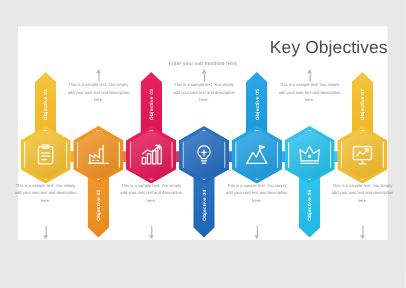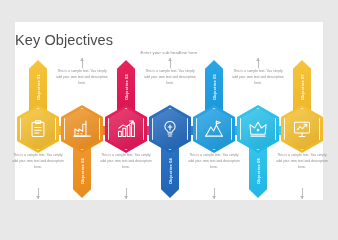--- a/index.html
+++ b/index.html
@@ -18,21 +18,21 @@
     position: absolute;
     left: 15px; top: 22px;
     width: 308px; height: 178px;
     background: #ffffff;
   }
 
   
   .title {
     position: absolute;
     left: 0; right: 0; top: 10px;
-    text-align: left;
+    text-align: right;
     font-size: 14.5px;
     font-weight: 400;
     color: #4a4a4a;
     letter-spacing: 0.1px;
   }
   .subtitle {
     position: absolute;
     left: 0; right: 0; top: 28px;
     text-align: center;
     font-size: 4.1px;

